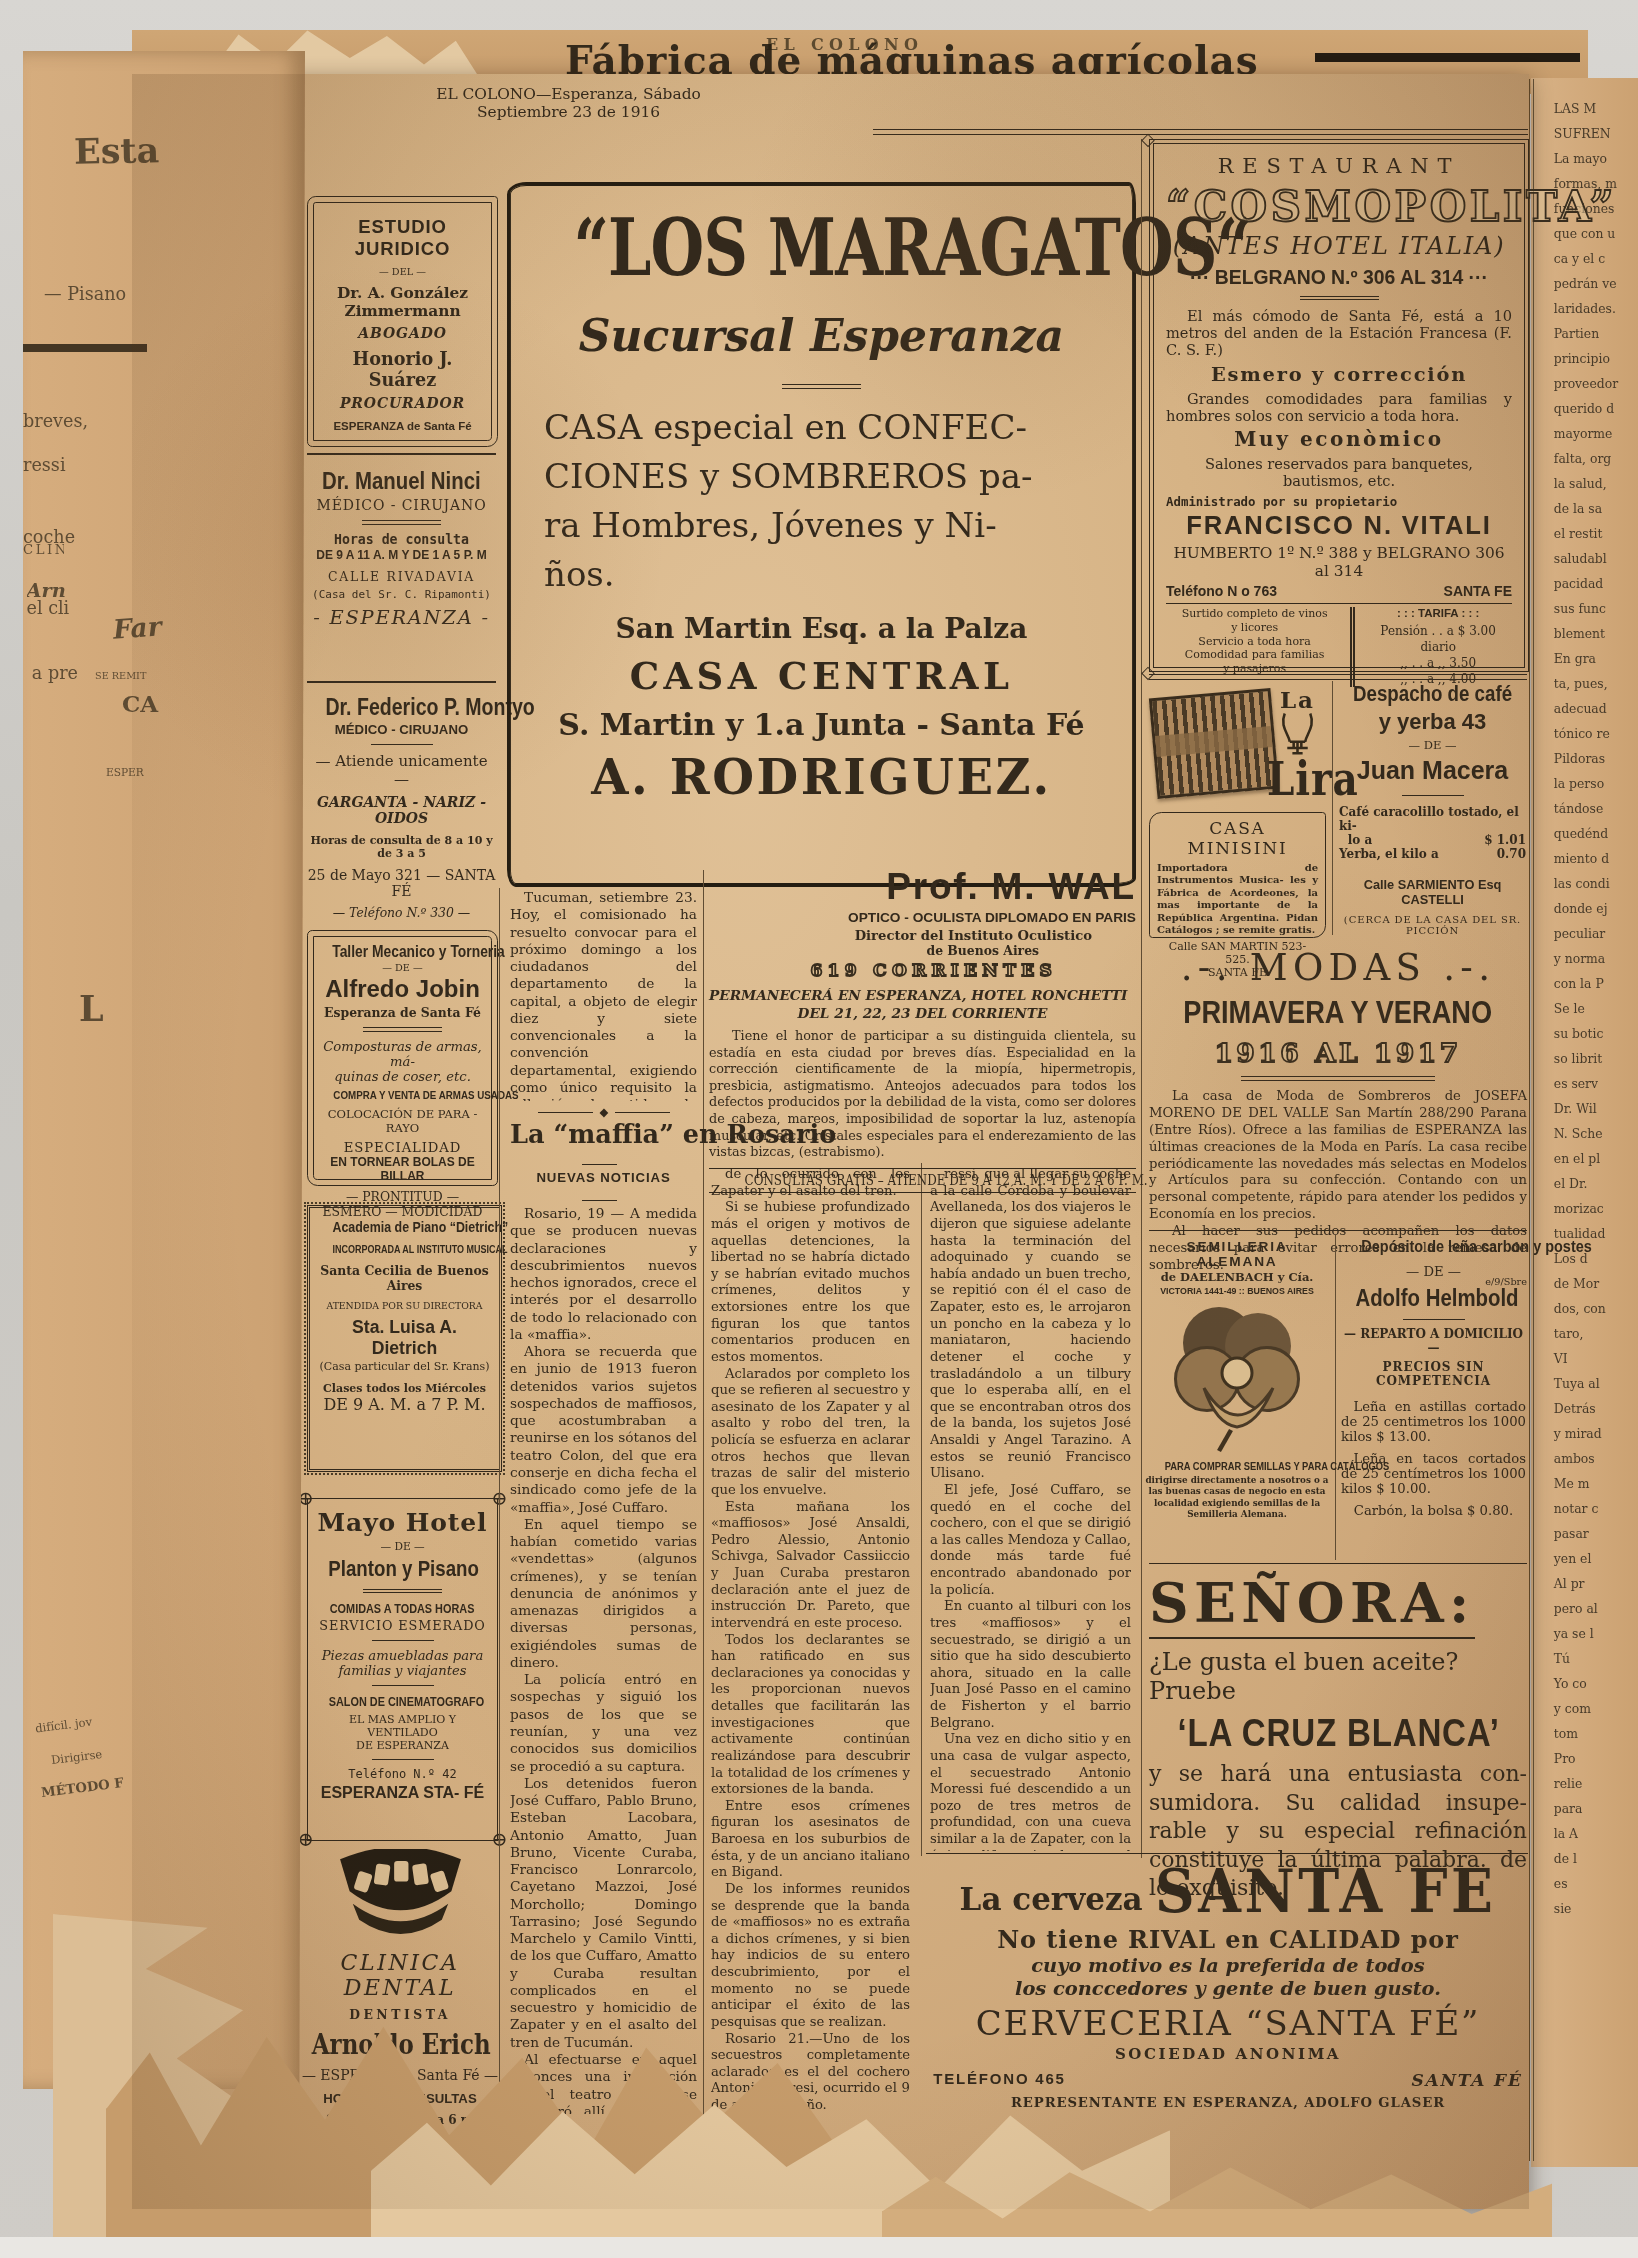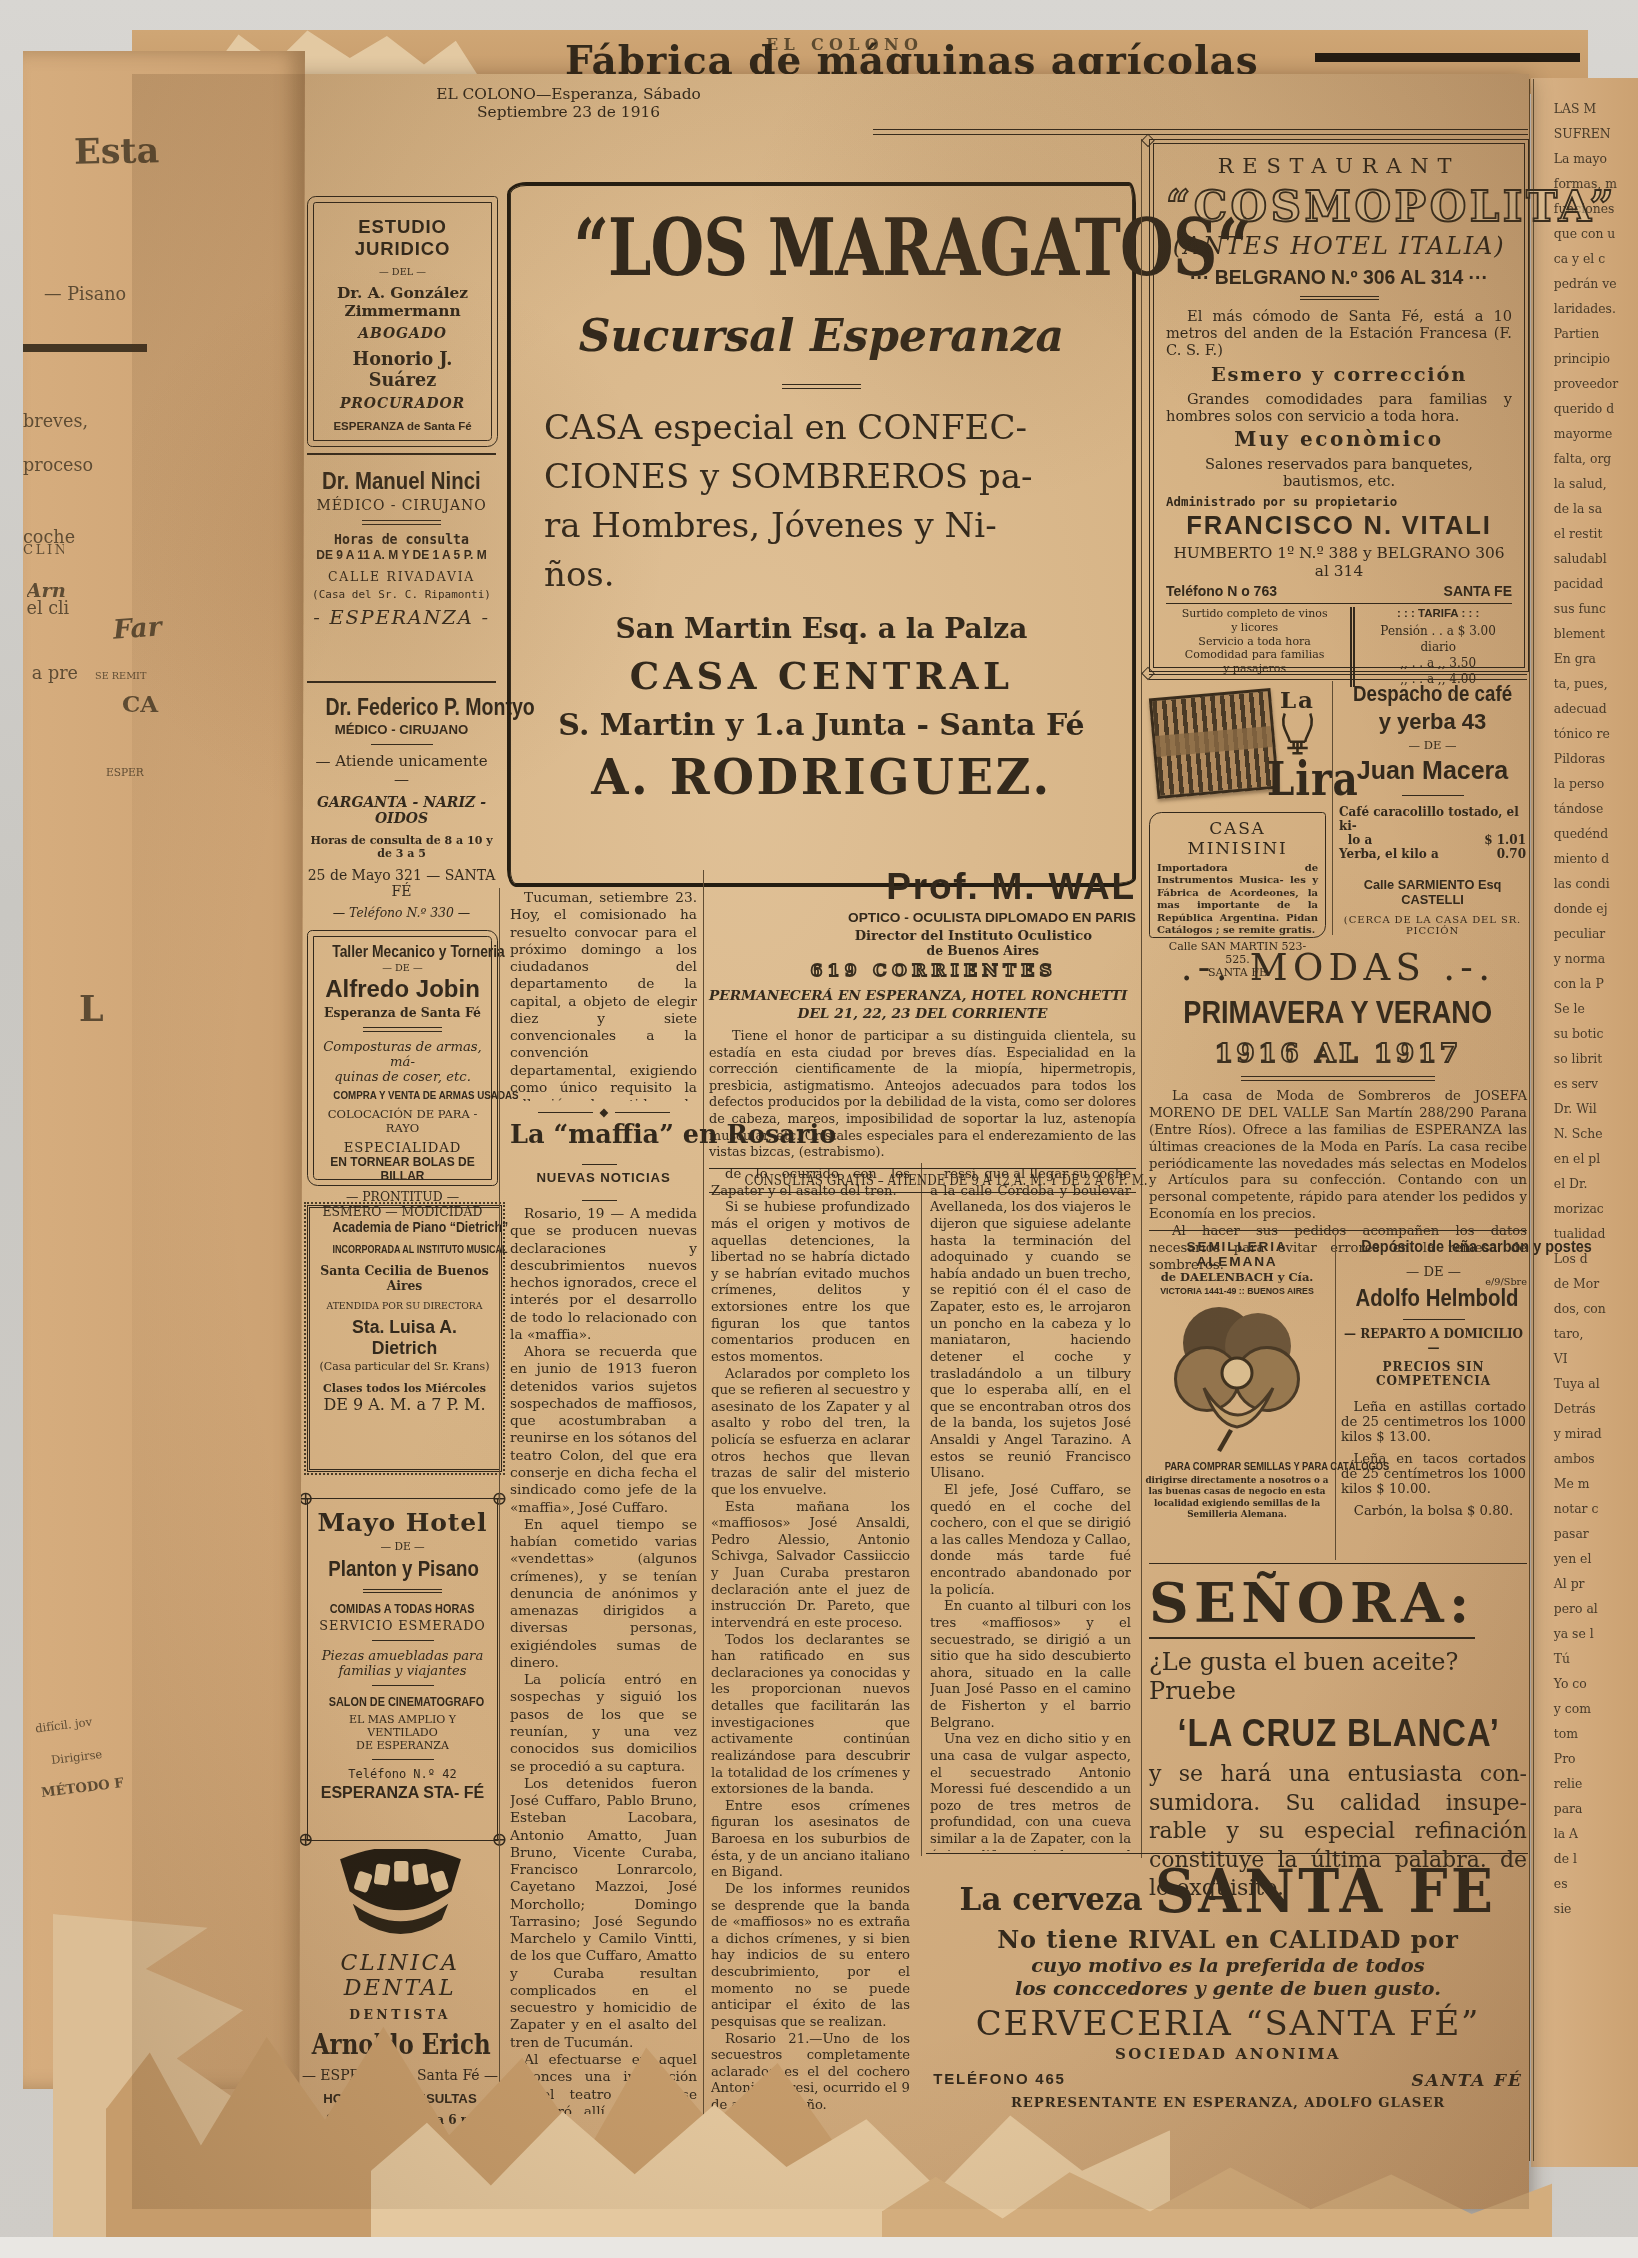--- a/index.html
+++ b/index.html
@@ -404,21 +404,21 @@
     <span class="b i" style="font-size:17px;letter-spacing:1.8px">SANTA FÉ</span>
   </div>
   <div class="b c" style="font-size:13.2px;margin-top:5.3px;letter-spacing:0.9px">REPRESENTANTE EN ESPERANZA, ADOLFO GLASER</div>
 </div>
 
 <div class="abs" style="left:23px;top:51px;width:282px;height:2038px;background:linear-gradient(90deg,#d6ad7e,#cba172);clip-path:polygon(0 0,100% 0,98% 100%,0 100%);box-shadow:inset -12.4px 0 17.6px rgba(90,60,30,.35)">
   <span class="frag b" style="left:51px;top:79px;font-size:35px;transform:rotate(-1deg)">Esta</span>
   <span class="frag" style="left:21px;top:233px;font-size:17.6px">— Pisano</span>
   <span class="frag" style="left:0;top:293px;width:124px;height:8px;background:#241c10"></span>
   <span class="frag" style="left:0px;top:360px;font-size:17.6px">breves,</span>
-  <span class="frag" style="left:0px;top:404px;font-size:17.6px">proceso</span>
+  <span class="frag" style="left:0px;top:404px;font-size:17.6px">ressi</span>
   <span class="frag" style="left:0px;top:476px;font-size:17.6px">coche</span>
   <span class="frag" style="left:0px;top:491px;font-size:13.2px;letter-spacing:2.6px;width:41px;overflow:hidden;display:inline-block">CLINICA</span>
   <span class="frag b i" style="left:3.5px;top:528px;font-size:19.4px;width:39px;overflow:hidden;display:inline-block">Arno</span>
   <span class="frag" style="left:3.5px;top:547px;font-size:17.6px">el cli</span>
   <span class="frag b i" style="left:90px;top:561px;font-size:26.5px;transform:rotate(-4deg)">Far</span>
   <span class="frag" style="left:8.8px;top:612px;font-size:17.6px">a pre</span>
   <span class="frag" style="left:72px;top:619px;font-size:9.7px">SE REMIT</span>
   <span class="frag b" style="left:99px;top:639px;font-size:23px">CA</span>
   <span class="frag" style="left:83px;top:715px;font-size:10.6px">ESPER</span>
   <span class="frag b" style="left:56px;top:937px;font-size:35px">L</span>

